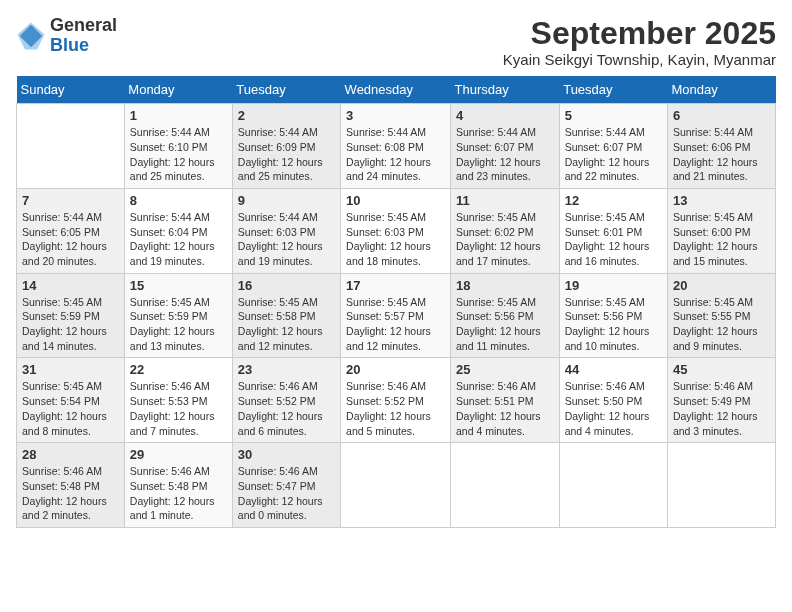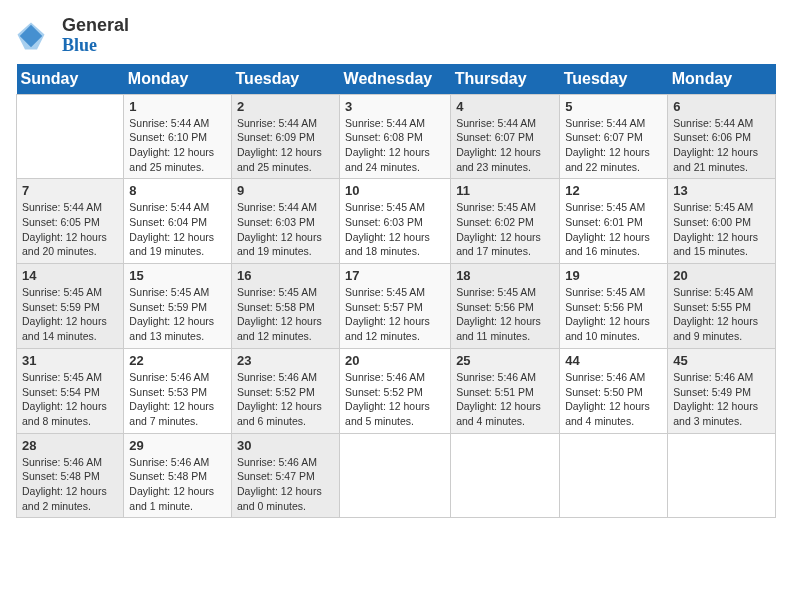--- a/index.html
+++ b/index.html
@@ -12,29 +12,29 @@
     }
     .header {
       display: flex;
       align-items: flex-start;
       justify-content: space-between;
       margin-bottom: 8px;
     }
     .logo {
       display: flex;
       align-items: center;
-      gap: 16px;
+      gap: 4px;
     }
     .logo-text {
       font-size: 18px;
       font-weight: bold;
       line-height: 1.1;
     }
     .logo-general { color: #333; }
-    .logo-blue { color: #1a6bb5; font-family: Liberation Serif, serif; }
+    .logo-blue { color: #1a6bb5; }
     .logo-icon {
       width: 30px;
       height: 30px;
     }
     .title-block {
       text-align: right;
     }
     .month-title {
       font-size: 32px;
       font-weight: bold;
@@ -48,22 +48,22 @@
     table {
       width: 100%;
       border-collapse: collapse;
       font-size: 11px;
     }
     thead tr th {
       background-color: #1a6bb5;
       color: #fff;
       padding: 6px 4px;
       text-align: left;
-      font-size: 16px;
-      font-weight: bold;
+      font-size: 13px;
+      font-weight: normal;
     }
     tbody tr td {
       border: 1px solid #ccc;
       vertical-align: top;
       padding: 4px 5px;
       width: 113px;
       min-height: 70px;
       background: #fff;
     }
     tbody tr:nth-child(odd) td {
@@ -100,20 +100,24 @@
       <polygon points="20,5 35,20 20,35 5,20" fill="#1a6bb5" opacity="0.85"></polygon>
       <polygon points="20,2 38,18 28,38 12,38 2,18" fill="#4fa0e0" opacity="0.5"></polygon>
     </svg>
     <div>
       <div class="logo-text">
         <span class="logo-general">General</span><br>
         <span class="logo-blue">Blue</span>
       </div>
     </div>
   </div>
+  <div class="title-block">
+    <div class="month-title">September 2025</div>
+    <div class="subtitle">Kyain Seikgyi Township, Kayin, Myanmar</div>
+  </div>
 </div>
 
 <table>
   <thead>
     <tr>
     <th>Sunday</th>
         <th>Monday</th>
         <th>Tuesday</th>
         <th>Wednesday</th>
         <th>Thursday</th>

